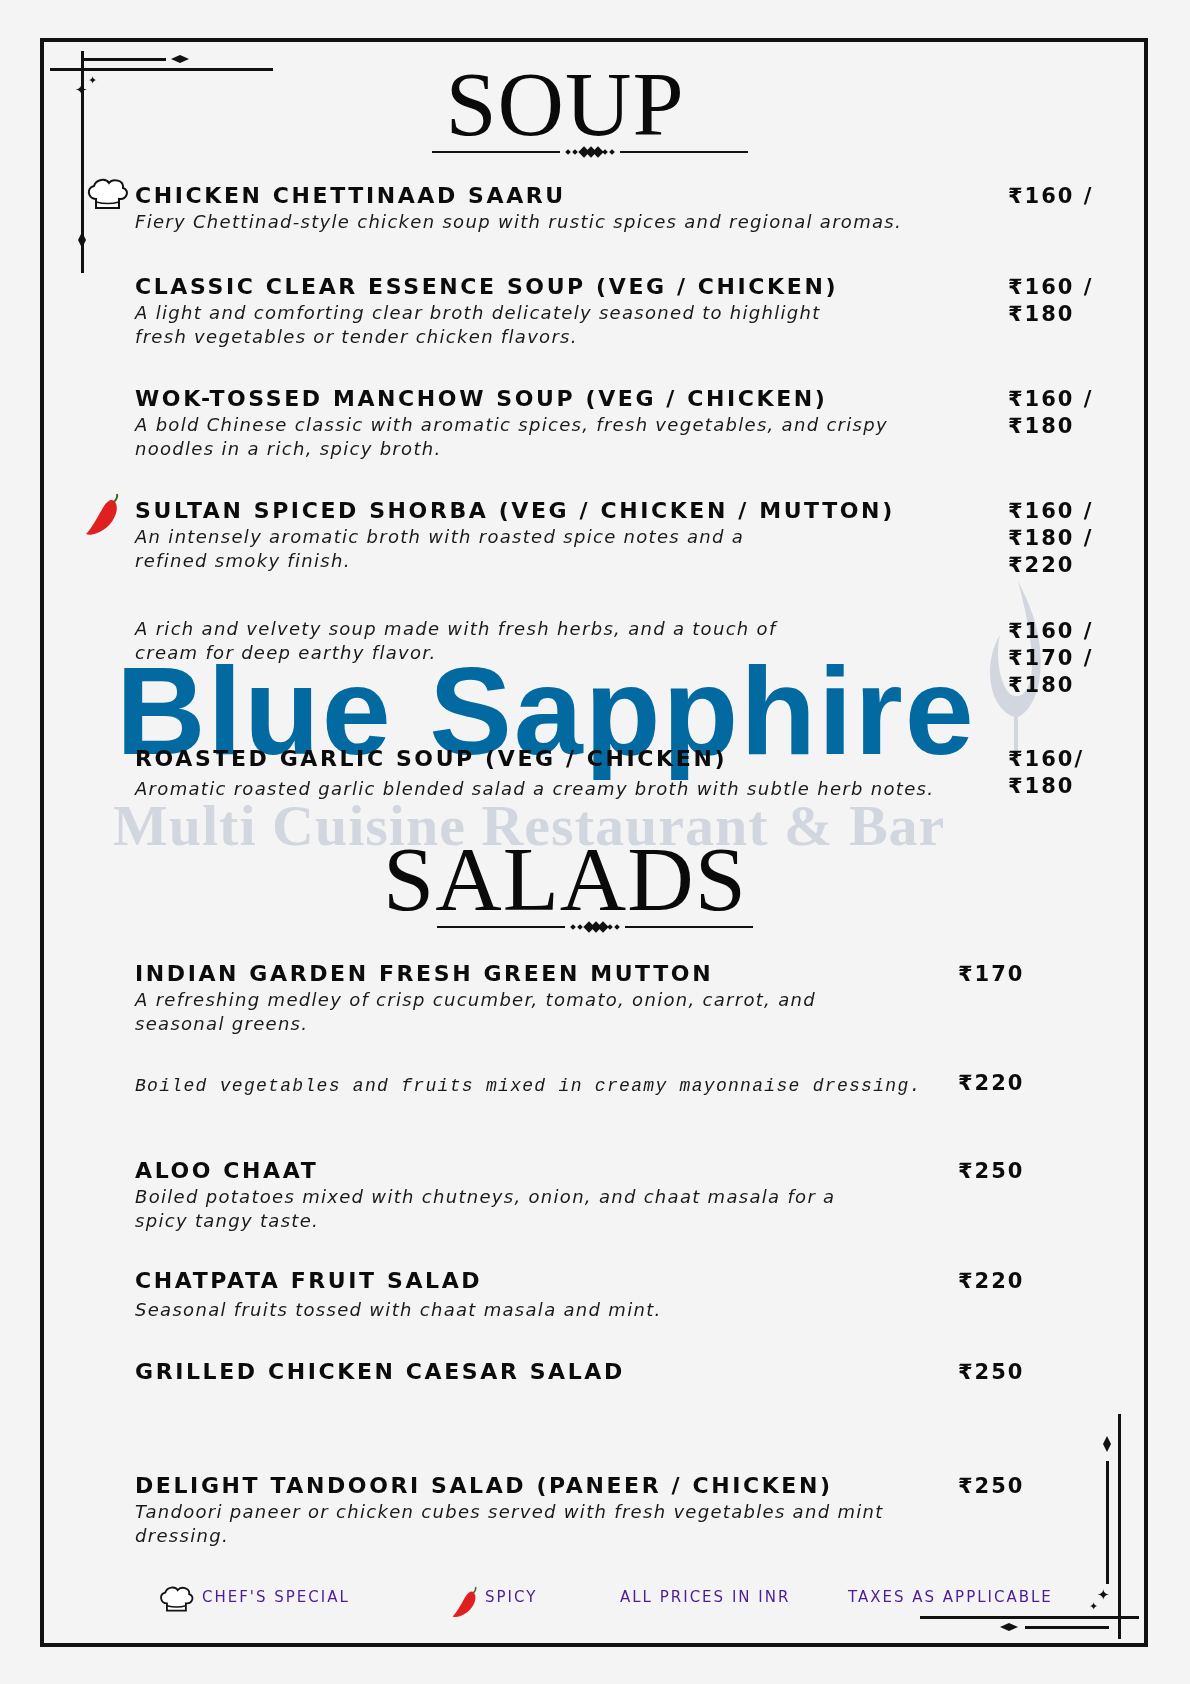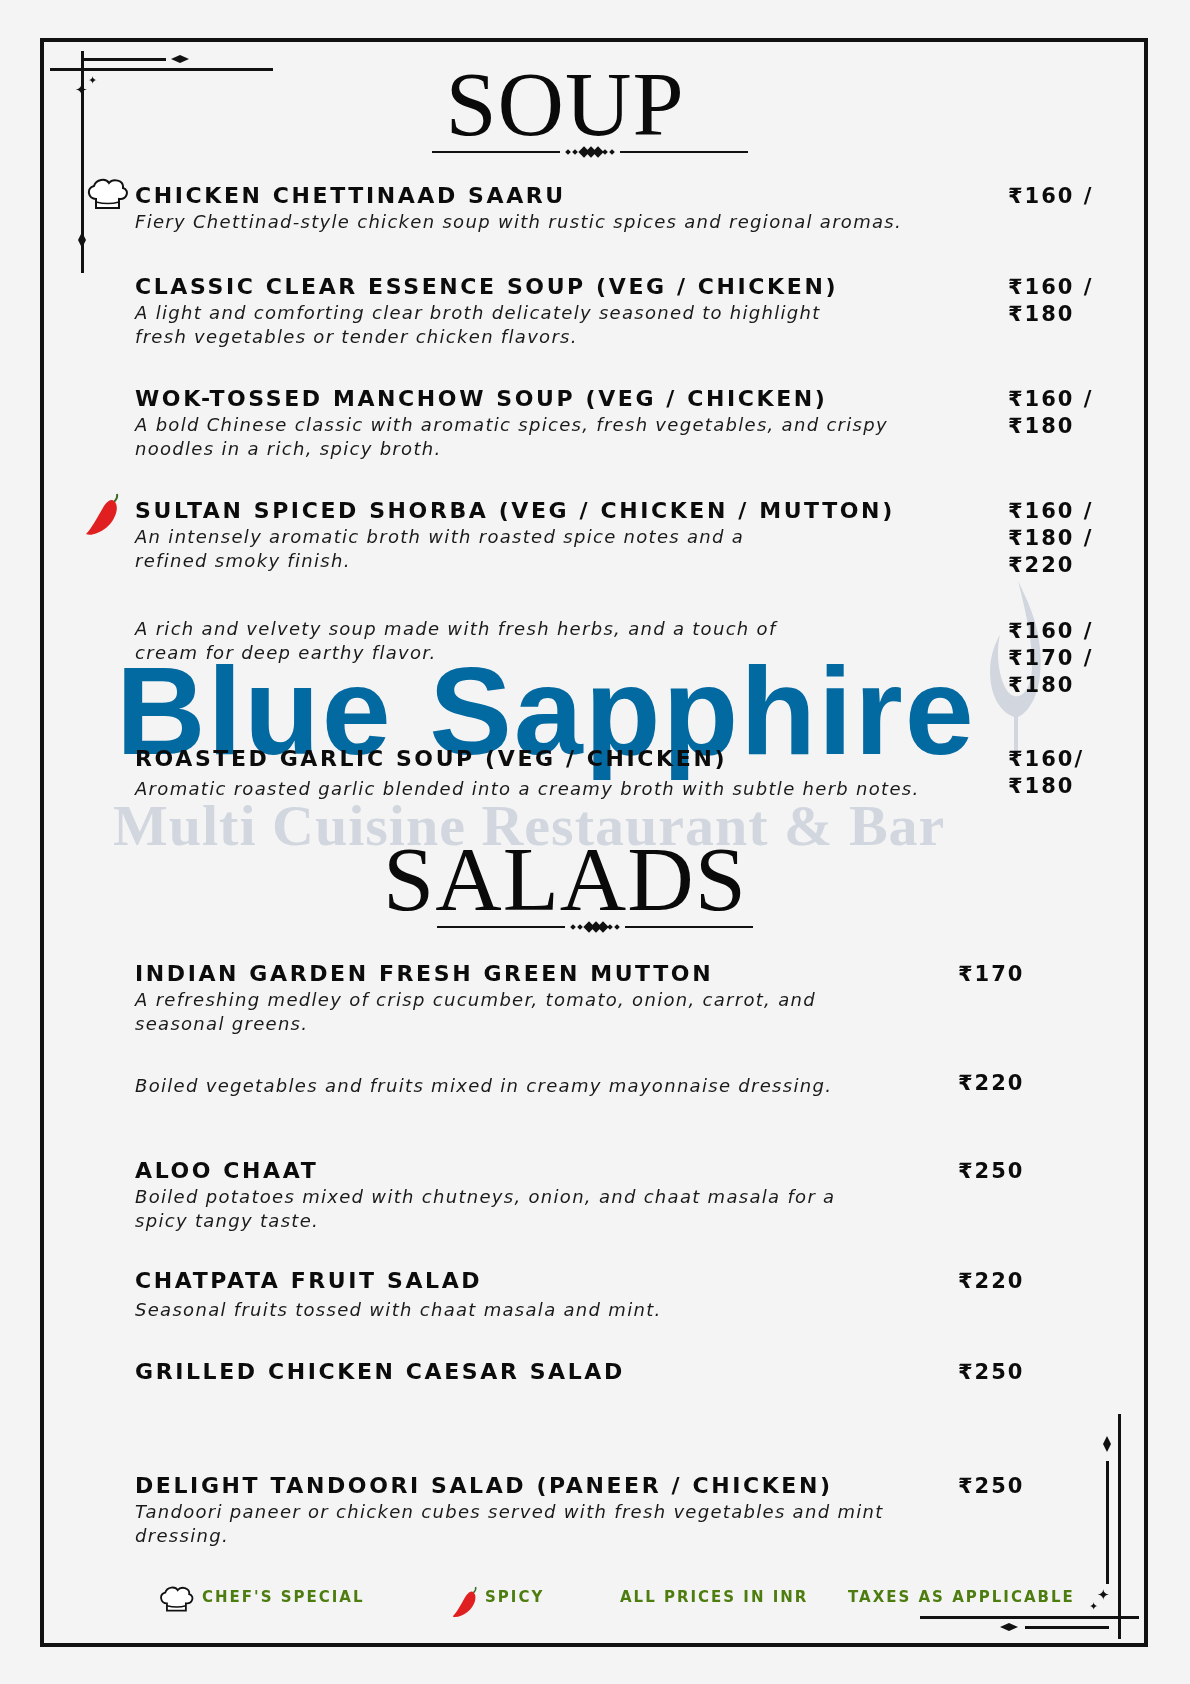--- a/index.html
+++ b/index.html
@@ -14,21 +14,21 @@
   .wm-glass { position:absolute; left:986px; top:575px; }
   .section-title { position:absolute; left:0; width:1130px; text-align:center; font-family:"Liberation Serif", serif; font-size:92px; line-height:1; letter-spacing:1px; color:#0a0a0a; }
   .orn { position:absolute; height:8px; }
   .orn .bar { position:absolute; top:3px; height:2px; background:#111; }
   .orn .dot { position:absolute; top:2px; width:4px; height:4px; background:#111; transform:rotate(45deg); }
   .orn .dm { position:absolute; top:0px; width:8px; height:8px; background:#111; transform:rotate(45deg); }
   .item { position:absolute; left:135px; }
   .name { font-family:"DejaVu Sans", sans-serif; font-weight:bold; font-size:22px; letter-spacing:2.6px; white-space:nowrap; line-height:26px; color:#0c0c0c; }
   .desc { font-family:"DejaVu Sans", sans-serif; font-style:italic; font-size:18px; letter-spacing:1.3px; line-height:24px; color:#1a1a1a; white-space:pre-line; margin-top:1px; }
   .price { position:absolute; font-family:"DejaVu Sans", sans-serif; font-weight:bold; font-size:21px; letter-spacing:2px; line-height:27px; white-space:pre-line; color:#0c0c0c; }
-  .footer { position:absolute; top:1588px; font-family:"DejaVu Sans", sans-serif; font-weight:bold; font-size:15px; letter-spacing:2px; white-space:nowrap; color:#4d7c0f; }
+  .footer { position:absolute; top:1588px; font-family:"DejaVu Sans", sans-serif; font-weight:normal; font-size:15px; letter-spacing:2px; white-space:nowrap; color:#4c1d95; }
   .icon { position:absolute; }
 </style>
 </head>
 <body>
 
 <div class="frame"></div>
 
 <div>
   <div class="ln" style="left:50px;top:68px;width:223px;height:3px;"></div>
   <div class="ln" style="left:81px;top:51px;width:3px;height:222px;"></div>
@@ -120,21 +120,21 @@
 <div class="item" style="top:616px;">
   <div class="desc">A rich and velvety soup made with fresh herbs, and a touch of
 cream for deep earthy flavor.</div>
 </div>
 <div class="price" style="left:1008px;top:618px;">₹160 /
 ₹170 /
 ₹180</div>
 
 <div class="item" style="top:746px;">
   <div class="name">ROASTED GARLIC SOUP (VEG / CHICKEN)</div>
-  <div class="desc" style="margin-top:5px;">Aromatic roasted garlic blended into a creamy broth with subtle herb notes.</div>
+  <div class="desc" style="margin-top:5px;">Aromatic roasted garlic blended salad a creamy broth with subtle herb notes.</div>
 </div>
 <div class="price" style="left:1008px;top:746px;">₹160/
 ₹180</div>
 
 <div class="section-title" style="top:833px;">SALADS</div>
 <div class="orn" style="left:437px;top:923px;width:316px;">
   <div class="bar" style="left:0;width:128px;"></div>
   <div class="dot" style="left:134px;"></div>
     <div class="dot" style="left:141px;"></div>
   <div class="dm" style="left:148px;"></div>
@@ -146,21 +146,21 @@
 </div>
 
 <div class="item" style="top:961px;">
   <div class="name">INDIAN GARDEN FRESH GREEN MUTTON</div>
   <div class="desc">A refreshing medley of crisp cucumber, tomato, onion, carrot, and
 seasonal greens.</div>
 </div>
 <div class="price" style="left:958px;top:961px;">₹170</div>
 
 <div class="item" style="top:1070px;">
-  <div class="desc" style="margin-top:4px;">Boiled vegetables and fruits mixed in creamy mayonnaise dressing.</div>
+  <div class="desc" style="margin-top:4px;font-family:Liberation Mono, monospace;">Boiled vegetables and fruits mixed in creamy mayonnaise dressing.</div>
 </div>
 <div class="price" style="left:958px;top:1070px;">₹220</div>
 
 <div class="item" style="top:1158px;">
   <div class="name">ALOO CHAAT</div>
   <div class="desc">Boiled potatoes mixed with chutneys, onion, and chaat masala for a
 spicy tangy taste.</div>
 </div>
 <div class="price" style="left:958px;top:1158px;">₹250</div>
 

